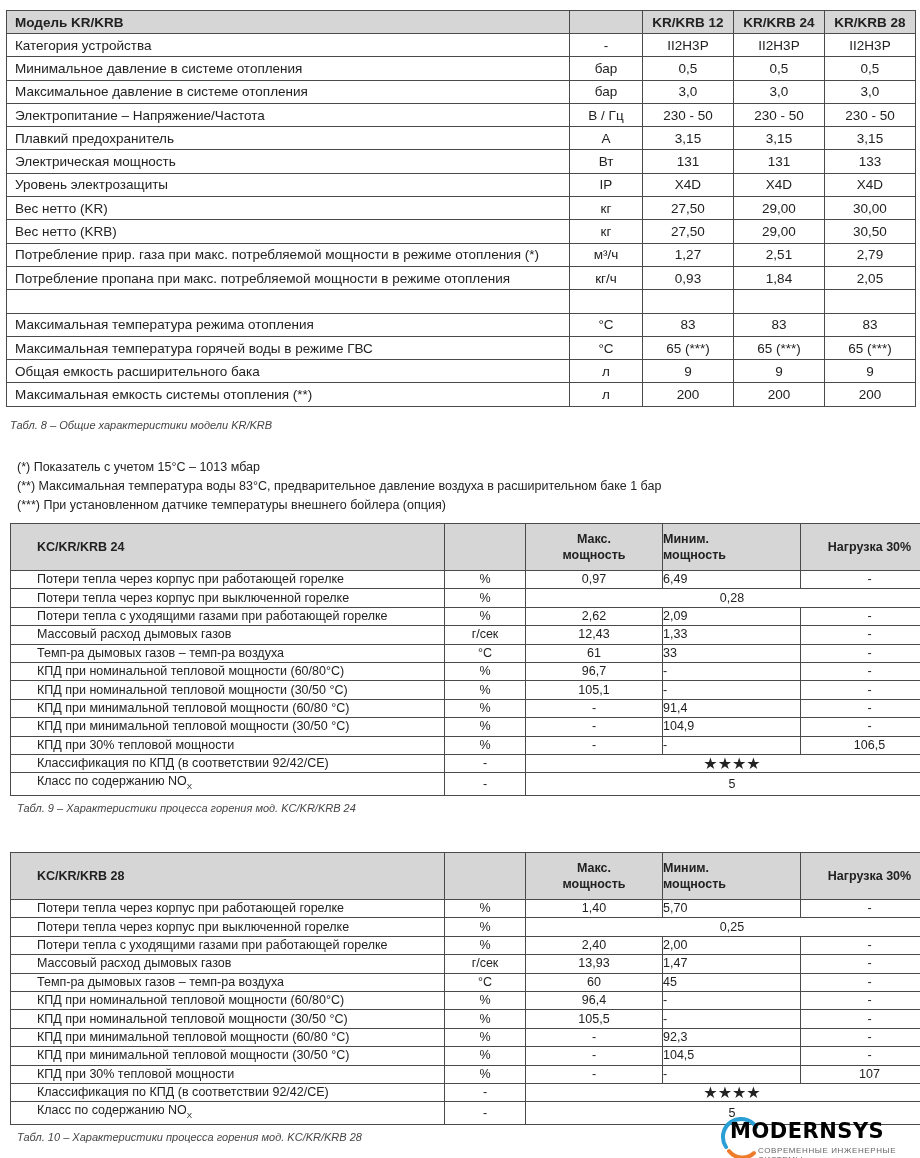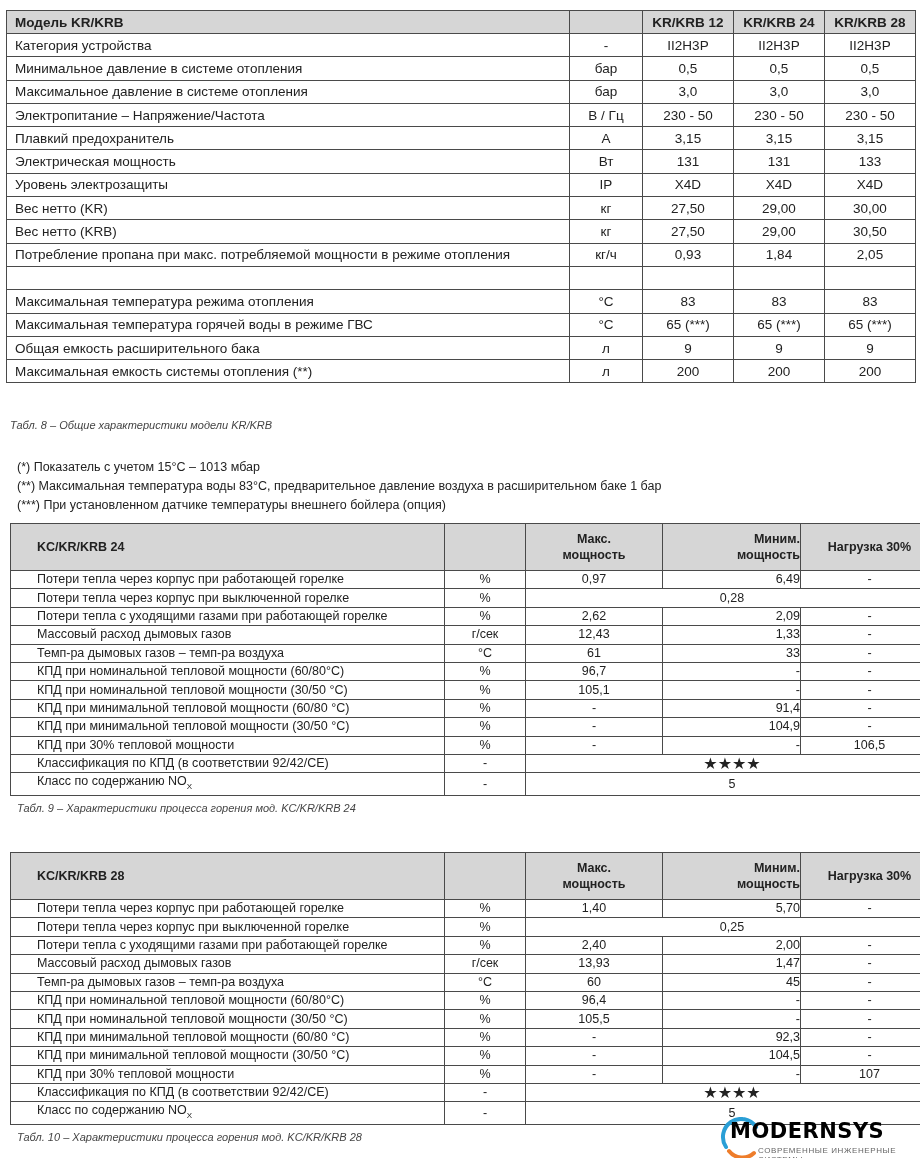--- a/index.html
+++ b/index.html
@@ -27,21 +27,21 @@
 
   
   .ct { left: 10px; width: 908px; font-size: 12.5px; }
   #t9 { top: 523px; }
   #t10 { top: 852px; }
   .ct th { background: #d6d6d6; height: 46px; font-weight: bold; font-size: 12.5px; line-height: 16px; }
   .ct td { height: 17.4px; line-height: 17px; }
   .ct .c-name { width: 407px; text-align: left; padding-left: 26px; }
   .ct .c-unit { width: 80px; text-align: center; }
   .ct .c-max { width: 136px; text-align: center; margin-top: 32px; }
-  .ct .c-min { width: 137px; text-align: right; }
+  .ct .c-min { width: 137px; text-align: left; }
   .ct .c-load { width: 137px; text-align: center; }
   .ct th.c-name { text-align: left; }
   .ct th.c-unit { background: #d6d6d6; }
   .stars { font-size: 16px; letter-spacing: 0; line-height: 16px; }
   sub { font-size: 8px; }
 
   
   .logo { position: absolute; left: 720px; top: 1117px; width: 200px; height: 41px; }
   .logo-ring { position: absolute; left: 0; top: 0; width: 42px; height: 42px; }
   .logo-main { position: absolute; left: 10px; top: 2px; font-family: "DejaVu Sans", sans-serif;
@@ -119,20 +119,27 @@
         <td class="c-val">30,00</td>
       </tr>
       <tr>
         <td class="c-name">Вес нетто (KRB)</td>
         <td class="c-unit">кг</td>
         <td class="c-val">27,50</td>
         <td class="c-val">29,00</td>
         <td class="c-val">30,50</td>
       </tr>
       <tr>
+        <td class="c-name">Потребление прир. газа при макс. потребляемой мощности в режиме отопления (*)</td>
+        <td class="c-unit">м³/ч</td>
+        <td class="c-val">1,27</td>
+        <td class="c-val">2,51</td>
+        <td class="c-val">2,79</td>
+      </tr>
+      <tr>
         <td class="c-name">Потребление пропана при макс. потребляемой мощности в режиме отопления</td>
         <td class="c-unit">кг/ч</td>
         <td class="c-val">0,93</td>
         <td class="c-val">1,84</td>
         <td class="c-val">2,05</td>
       </tr>
       <tr>
         <td class="c-name"></td>
         <td class="c-unit"></td>
         <td class="c-val"></td>

